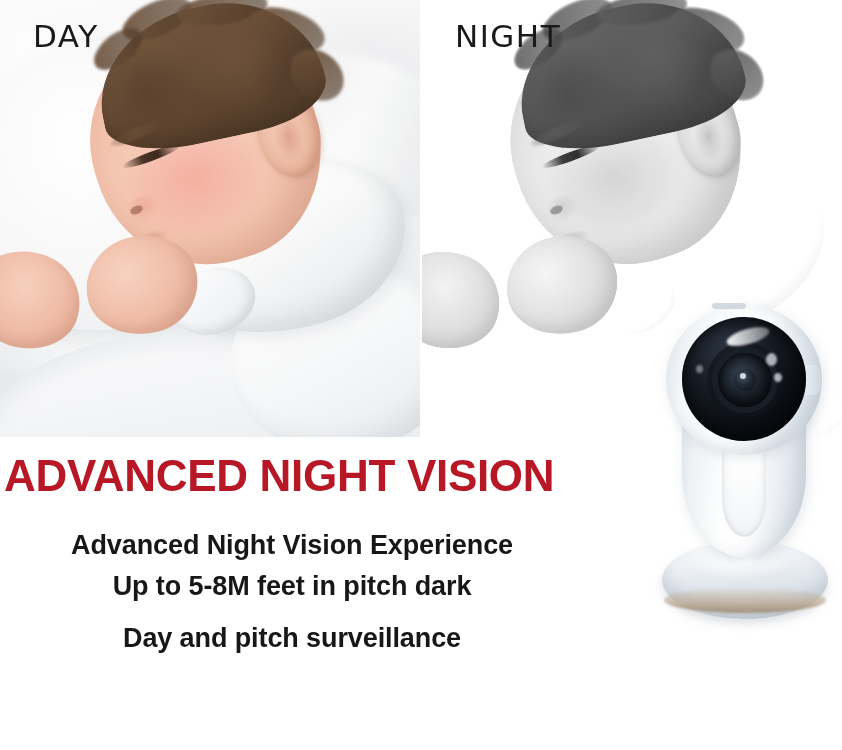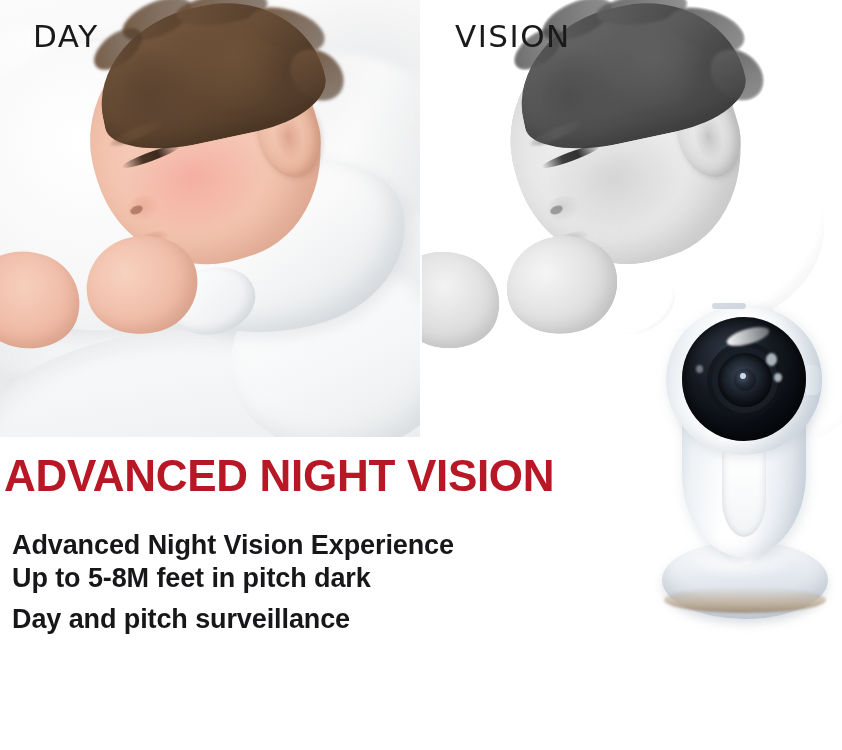--- a/index.html
+++ b/index.html
@@ -9,20 +9,21 @@
   }
   body {
     font-family: "Liberation Sans", sans-serif;
   }
   #poster {
     position: relative;
     width: 842px;
     height: 750px;
     background: #000000;
     overflow: hidden;
+    text-align: center;
   }
 
   
   .photo-strip {
     position: absolute;
     left: 0;
     top: 0;
     width: 842px;
     height: 437px;
     display: flex;
@@ -266,22 +267,22 @@
     width: 560px;
   }
   .bullet {
     font-size: 27px;
     font-weight: 700;
     color: #17171a;
     letter-spacing: -0.1px;
     white-space: nowrap;
     font-family: "Liberation Sans", sans-serif;
   }
-  .bullet.b1 { margin-bottom: 2px; }
-  .bullet.b2 { margin-bottom: 10px; }
+  .bullet.b1 { margin-bottom: 10px; }
+  .bullet.b2 { margin-bottom: 21px; }
   .bullet.b3 { margin-bottom: 0; }
 
   
   .camera {
     position: absolute;
     left: 648px; top: 303px;
     width: 190px; height: 330px;
     z-index: 60;
   }
   .cam-shadow {
@@ -479,21 +480,21 @@
         <div class="nose"></div>
         <div class="nostril"></div>
         <div class="mouth"></div>
         <div class="fist">
           
           
           
         </div>
         <div class="fist2"></div>
       </div>
-      <div class="pane-label">VISION</div>
+      <div class="pane-label">NIGHT</div>
     </div>
 
     <div class="pane-seam"></div>
   </div>
 
   <div class="text-panel">
     <div class="headline">ADVANCED NIGHT VISION</div>
 
     <div class="bullets">
       <div class="bullet b1">Advanced Night Vision Experience</div>

